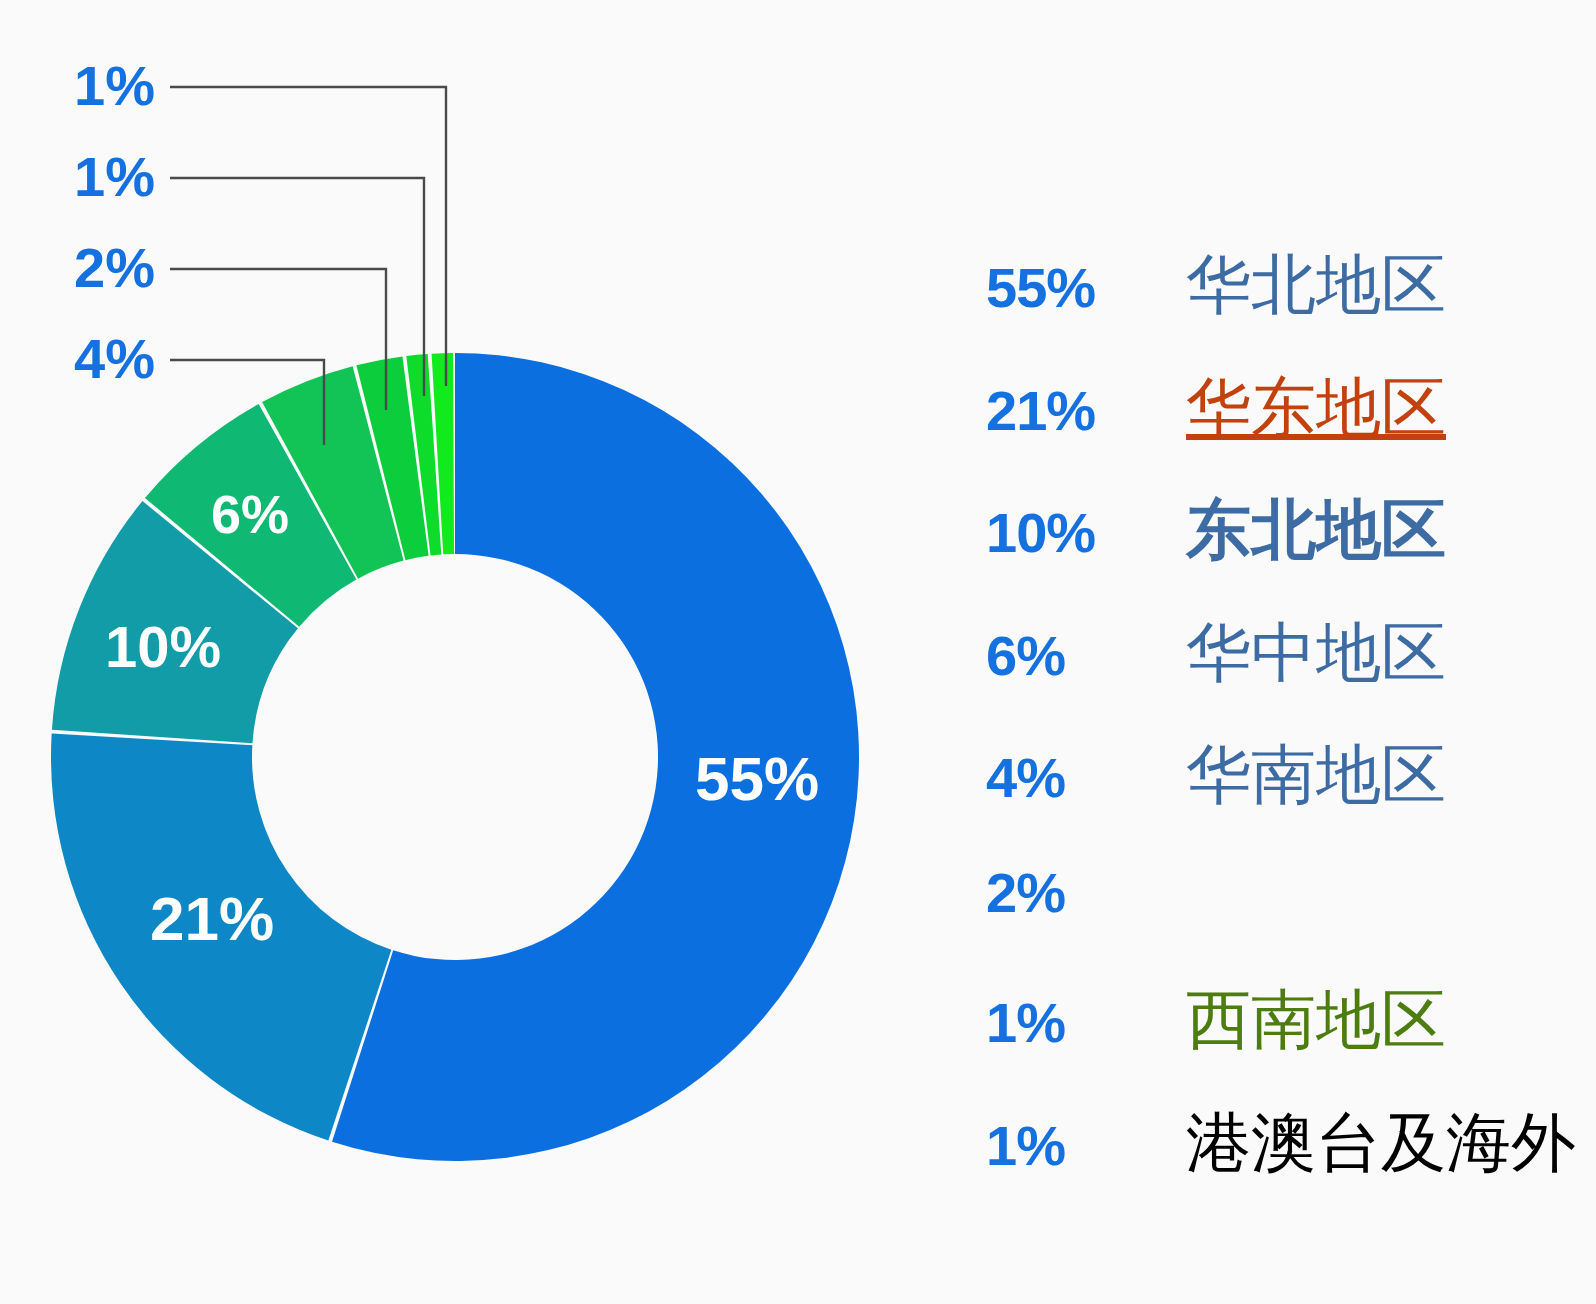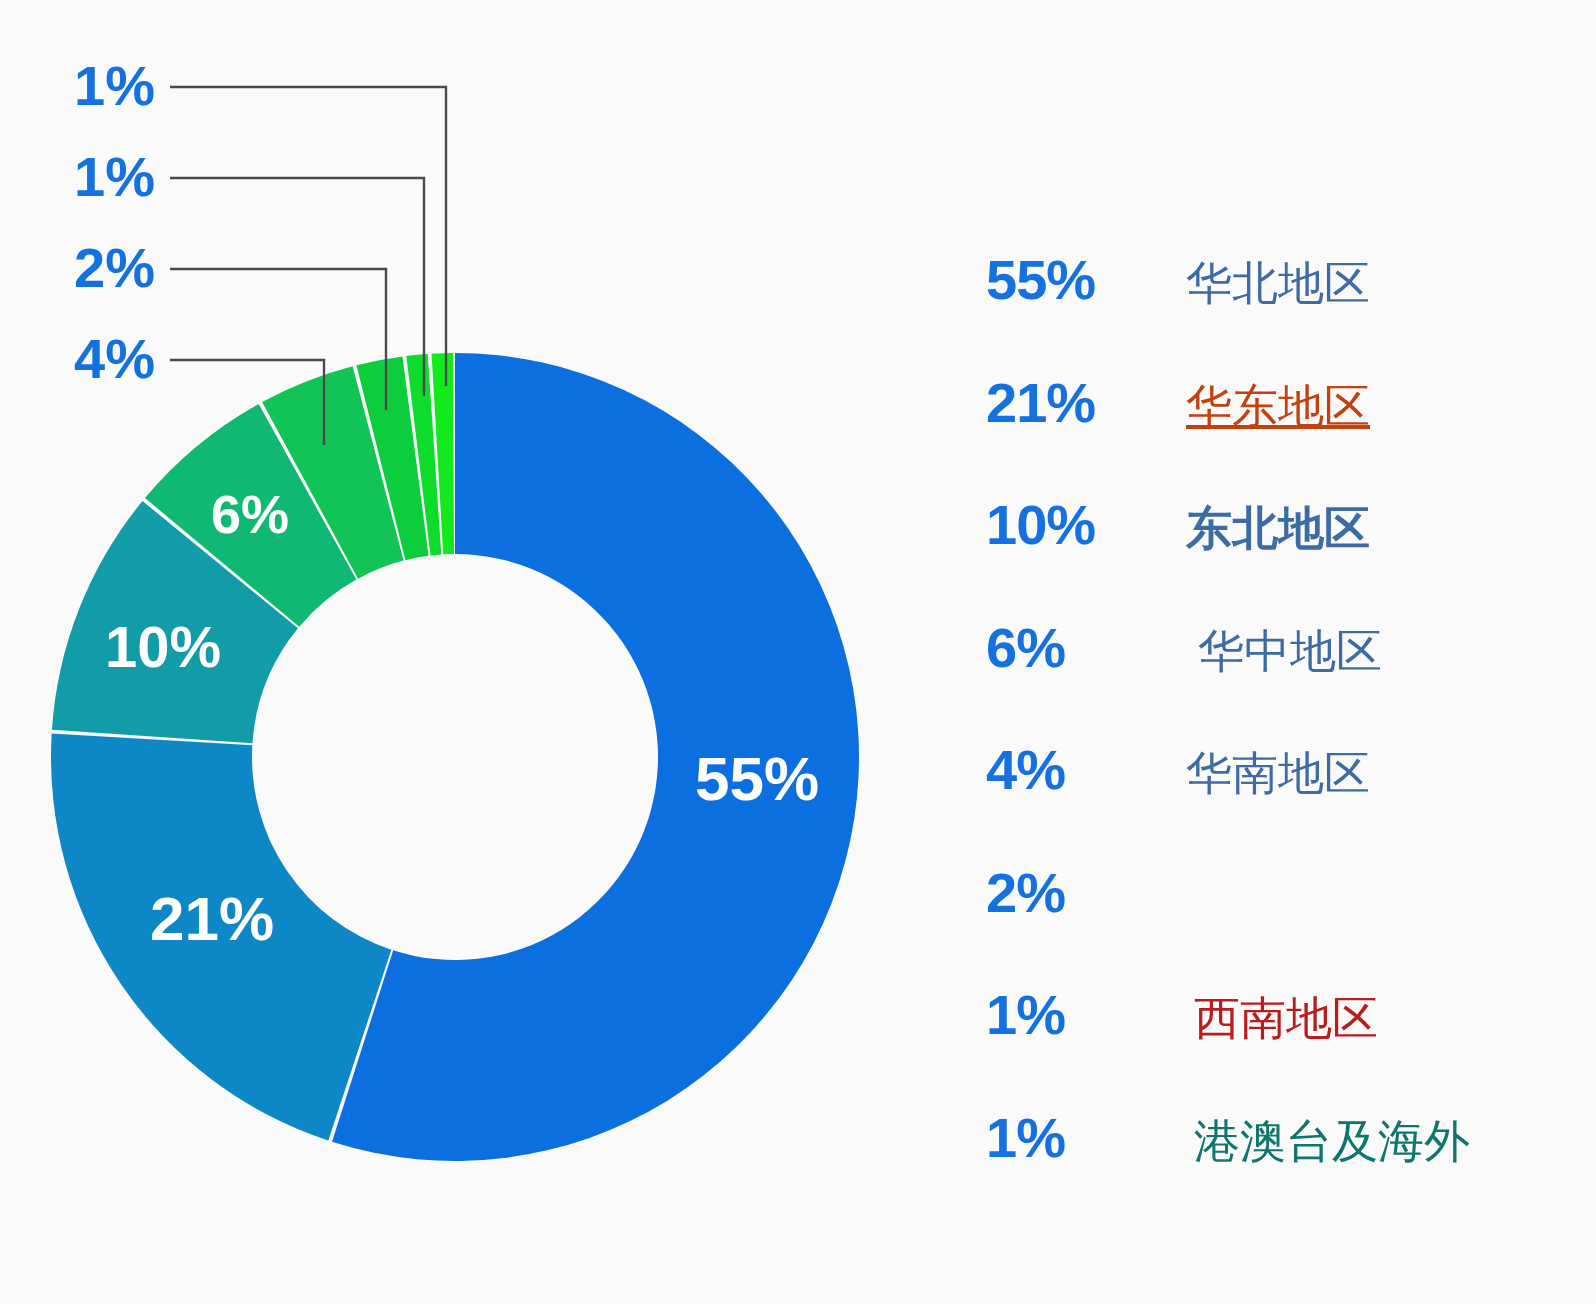--- a/index.html
+++ b/index.html
@@ -67,21 +67,21 @@
   .legend-pct {
     width: 200px;
     flex: 0 0 200px;
     font-size: 56px;
     font-weight: bold;
     color: #1570e0;
     letter-spacing: -1px;
     line-height: 1;
   }
   .legend-label {
-    font-size: 46px;
+    font-size: 65px;
     font-weight: normal;
     color: #3d6ca4;
     line-height: 1;
     white-space: nowrap;
   }
 </style>
 </head>
 <body>
 
 <div id="root">
@@ -125,32 +125,32 @@
       <div class="legend-row">
         <div class="legend-pct" style="color: rgb(21, 112, 224);">21%</div>
         <div class="legend-label" style="color: #c2410c; text-decoration: underline;">华东地区</div>
       </div>
       <div class="legend-row">
         <div class="legend-pct" style="color: rgb(21, 112, 224);">10%</div>
         <div class="legend-label" style="color: rgb(61, 108, 164); font-weight: bold;">东北地区</div>
       </div>
       <div class="legend-row">
         <div class="legend-pct" style="color: rgb(21, 112, 224);">6%</div>
-        <div class="legend-label" style="color: rgb(61, 108, 164); margin-left: 12px;">华中地区</div>
+        <div class="legend-label" style="color: rgb(61, 108, 164);">华中地区</div>
       </div>
       <div class="legend-row">
         <div class="legend-pct" style="color: rgb(21, 112, 224);">4%</div>
         <div class="legend-label" style="color: rgb(61, 108, 164);">华南地区</div>
       </div>
       <div class="legend-row">
         <div class="legend-pct" style="color: rgb(21, 112, 224);">2%</div>
       </div>
       <div class="legend-row">
         <div class="legend-pct" style="color: rgb(21, 112, 224);">1%</div>
-        <div class="legend-label" style="color: #b91c1c; margin-left: 8px;">西南地区</div>
+        <div class="legend-label" style="color: #4d7c0f;">西南地区</div>
       </div>
       <div class="legend-row">
         <div class="legend-pct" style="color: rgb(21, 112, 224);">1%</div>
-        <div class="legend-label" style="color: #0f766e; margin-left: 8px;">港澳台及海外</div>
+        <div class="legend-label" style="color: #000000;">港澳台及海外</div>
       </div>
     </div>
 
 </div>
 
 </body></html>

